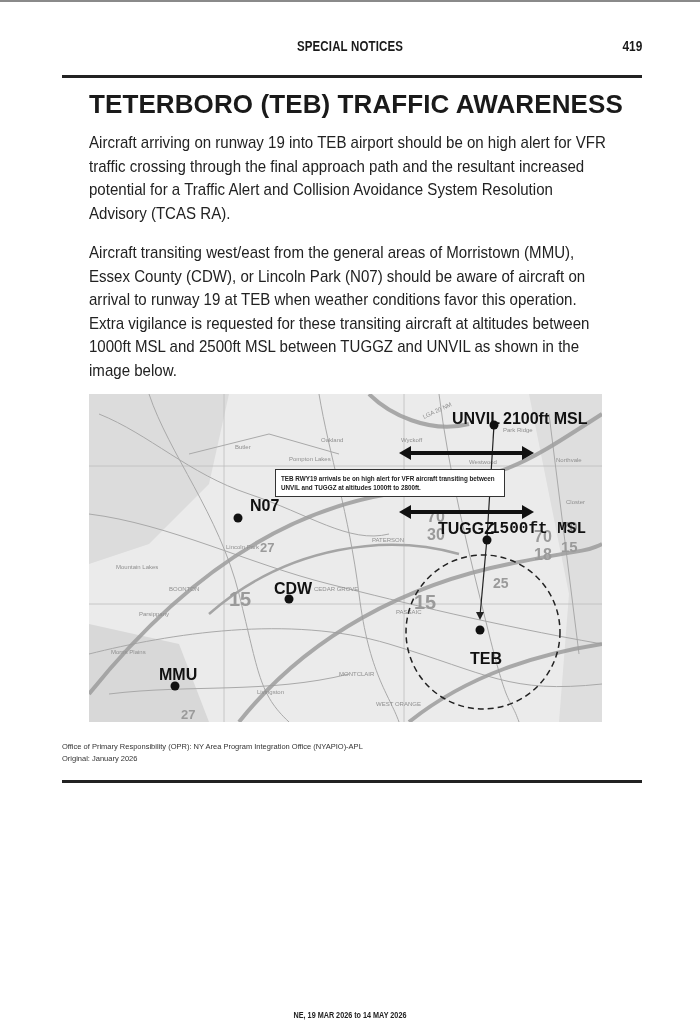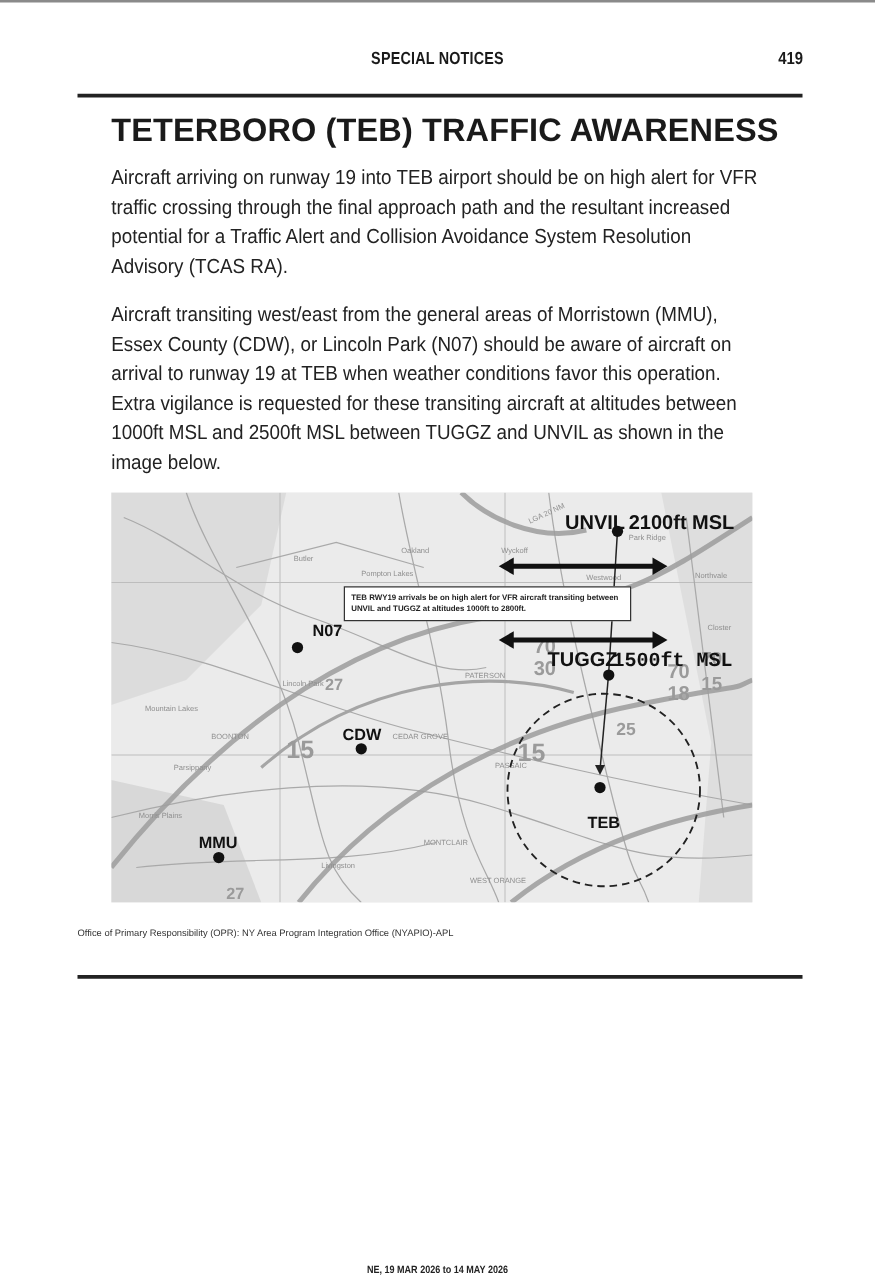--- a/index.html
+++ b/index.html
@@ -11,21 +11,21 @@
   .rule { position: absolute; left: 62px; width: 580px; background: #222; }
   .rule.top { top: 75px; height: 3px; }
   .rule.bottom { top: 780px; height: 3px; }
   h1 { position: absolute; top: 89px; left: 89px; margin: 0; font-size: 26px; font-weight: bold; letter-spacing: 0.1px; }
   .para { position: absolute; left: 89px; width: 520px; margin: 0; font-size: 16.2px; line-height: 23.5px; color: #222; transform: scaleX(0.93); transform-origin: left; width: 560px; }
   .p1 { top: 131px; }
   .p2 { top: 241px; }
   .map { position: absolute; left: 89px; top: 394px; width: 513px; height: 328px; background: #e9e9e9; overflow: hidden; }
   .map svg { position: absolute; left: 0; top: 0; }
   .callout { position: absolute; left: 186px; top: 75px; width: 218px; padding: 4px 5px; background: #fff; border: 1.5px solid #333; font-size: 6.3px; font-weight: bold; line-height: 9px; color: #222; }
-  .ptlabel { position: absolute; font-weight: bold; color: #111; font-size: 13px; }
+  .ptlabel { position: absolute; font-weight: bold; color: #111; font-size: 16px; }
   .ptlabel.big { font-size: 16px; }
   .footer-meta { position: absolute; top: 741px; left: 62px; font-size: 7.5px; line-height: 11.5px; color: #333; }
   .edition { position: absolute; top: 1010px; left: 0; width: 700px; text-align: center; font-size: 8.5px; font-weight: bold; color: #222; transform: scaleX(0.85); }
 </style>
 </head>
 <body>
 
 <div class="topline"></div>
 
 <div class="running-head">
@@ -144,17 +144,18 @@
   <div class="ptlabel big" style="left:349px; top:126px;">TUGGZ</div>
   <div class="ptlabel big" style="left:401px; top:126px;font-family:Liberation Mono, monospace;">1500ft MSL</div>
   <div class="ptlabel" style="left:381px; top:256px;">TEB</div>
   <div class="ptlabel" style="left:161px; top:103px;">N07</div>
   <div class="ptlabel" style="left:185px; top:186px;">CDW</div>
   <div class="ptlabel" style="left:70px; top:272px;text-align:right;">MMU</div>
 </div>
 
 <div class="footer-meta">
   <div>Office of Primary Responsibility (OPR): NY Area Program Integration Office (NYAPIO)-APL</div>
+  <div>Original: January 2026</div>
 </div>
 
 <div class="rule bottom"></div>
 
 <div class="edition">NE, 19 MAR 2026 to 14 MAY 2026</div>
 
 </body></html>

